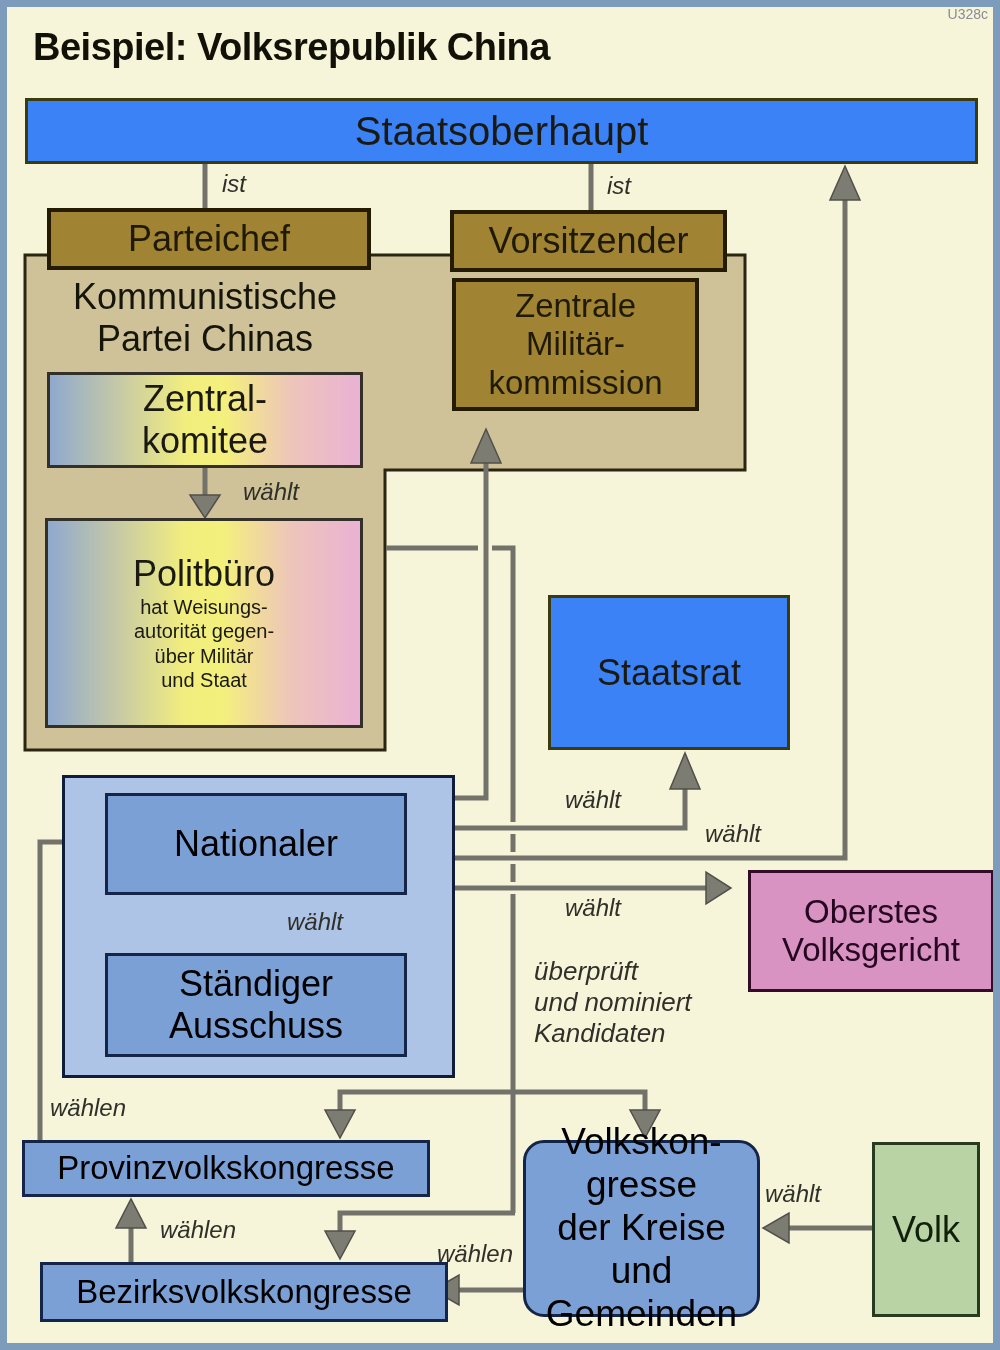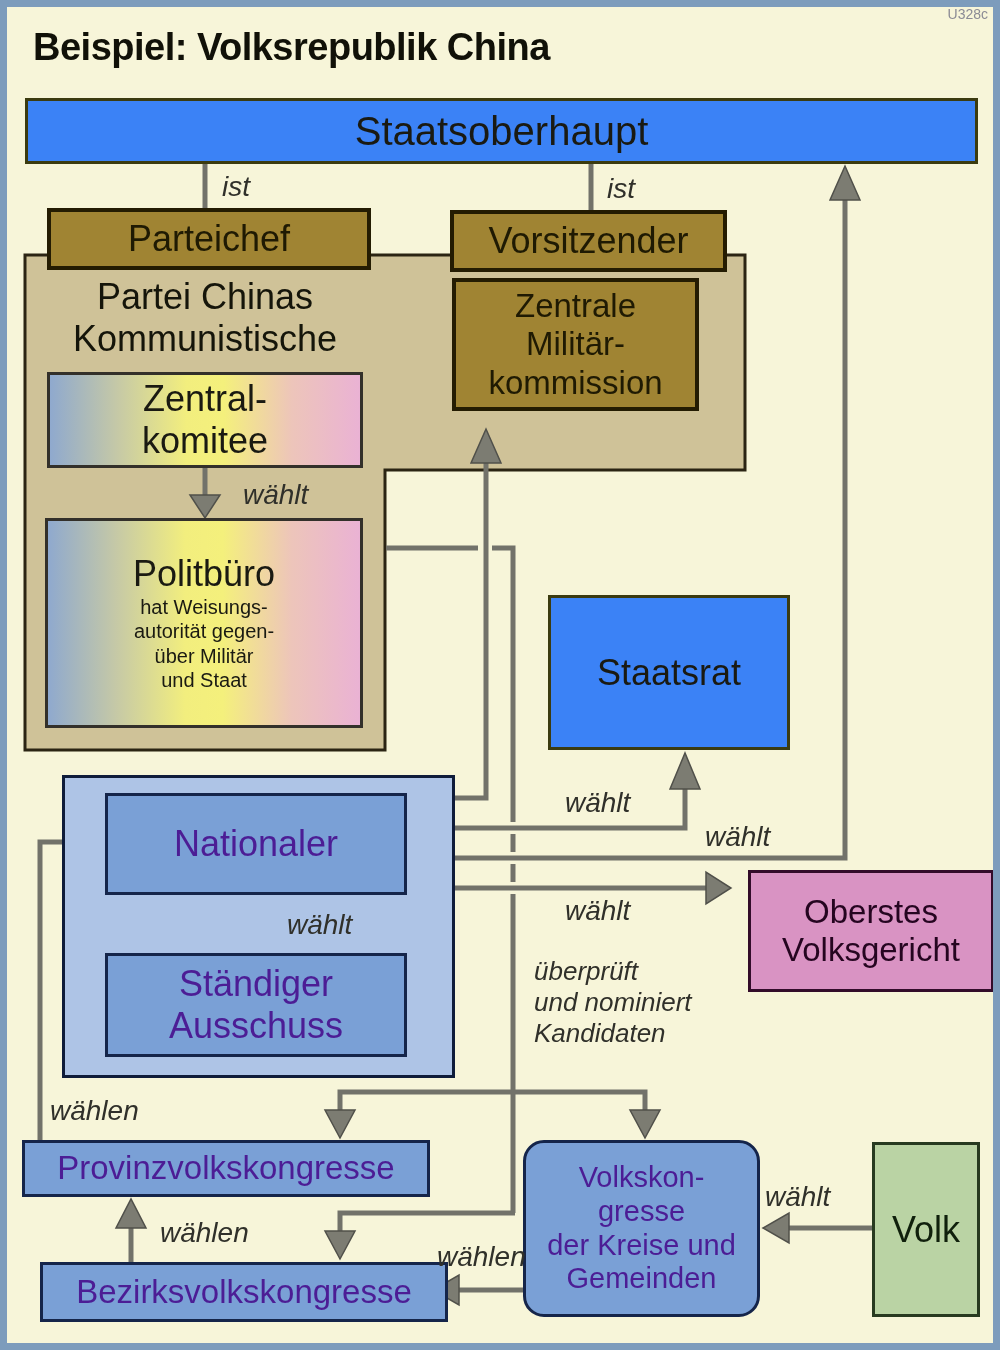--- a/index.html
+++ b/index.html
@@ -22,32 +22,32 @@
     position:absolute;box-sizing:border-box;z-index:10;
     display:flex;flex-direction:column;align-items:center;justify-content:center;
     text-align:center;line-height:1.16;
   }
   .yellow{background:#3b82f6;border:3px solid #3b3b10;}
   .brown{background:#a08433;border:4px solid #241c02;color:#1f1a03;}
   .grad{
     background:linear-gradient(90deg,#8fa9ce 0%,#c6c9a6 22%,#f2ee7e 44%,#f4f07c 56%,#edc5ba 78%,#eab2d4 100%);
     border:3px solid #33302a;
   }
-  .bluebox{background:#7aa0d6;border:3px solid #15254a;color:#4c1d95;}
+  .bluebox{background:#7aa0d6;border:3px solid #15254a;color:#000000;}
   .container-blue{background:#aec4e6;border:3px solid #0f1c3a;}
   .pink{background:#d993c3;border:3px solid #330c2a;color:#250520;}
   .green{background:#bad3a4;border:3px solid #283a20;color:#10200c;}
   .tan-text{position:absolute;z-index:10;text-align:center;line-height:1.18;color:#15150a;}
   .t40{font-size:40px;}
   .t36{font-size:36px;}
   .t33{font-size:33px;}
-  .t29{font-size:29px;border-radius:21px;}
+  .t29{font-size:37px;border-radius:21px;}
   .t27{font-size:20px;line-height:1.22;}
   .lbl{
-    position:absolute;z-index:20;font-style:italic;font-size:28px;
+    position:absolute;z-index:20;font-style:italic;font-size:24px;
     color:#30302a;white-space:nowrap;line-height:1.2;
   }
   .lbl.small{font-size:26px;}
 </style>
 </head>
 <body>
 
 <svg class="wires" width="1000" height="1350" viewBox="0 0 1000 1350">
 
   <polygon points="25,255 745,255 745,470 385,470 385,750 25,750" fill="#cfc298" stroke="#2b2413" stroke-width="3"></polygon>
@@ -113,22 +113,22 @@
 
 <div class="box brown t36" style="left:47px;top:208px;width:324px;height:62px;">
   <span>Parteichef</span>
 </div>
 
 <div class="box brown t36" style="left:450px;top:210px;width:277px;height:62px;">
   <span>Vorsitzender</span>
 </div>
 
 <div class="tan-text t36" style="left:25px;top:276px;width:360px;">
+  <div>Kommunistische</div>
   <div>Partei Chinas</div>
-  <div>Kommunistische</div>
 </div>
 
 <div class="box grad t36" style="left:47px;top:372px;width:316px;height:96px;">
   <div>Zentral-</div>
   <div>komitee</div>
 </div>
 
 <div class="box brown t33" style="left:452px;top:278px;width:247px;height:133px;">
   <div>Zentrale</div>
   <div>Militär-</div>

